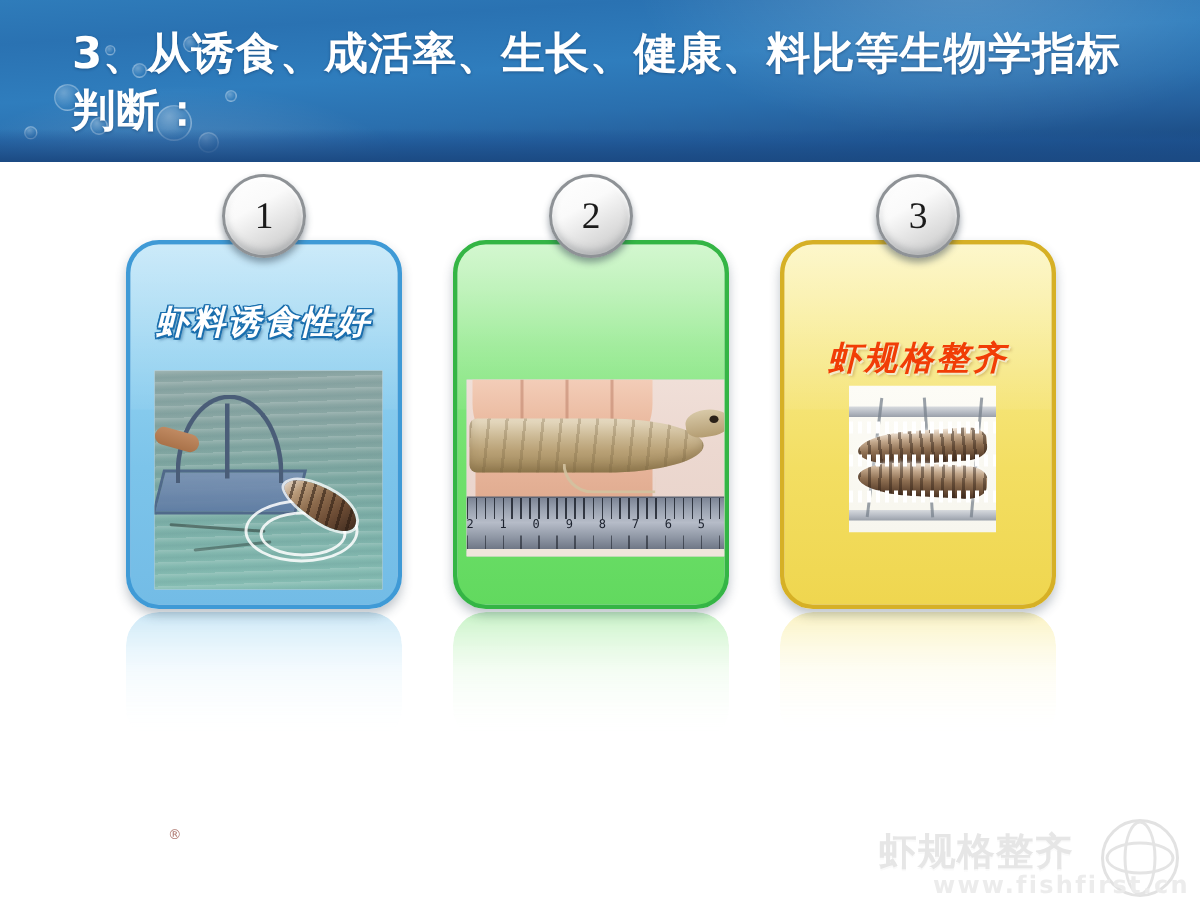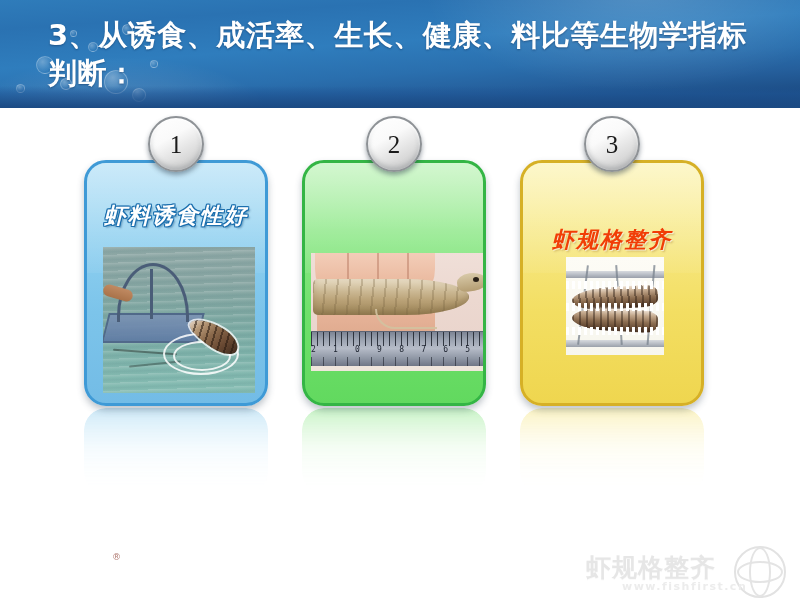--- a/index.html
+++ b/index.html
@@ -522,21 +522,21 @@
     font-weight: bold;
     color: #e6e6e6;
     letter-spacing: 1px;
     line-height: 28px;
     text-shadow: 0 1px 0 #fafafa;
   }
   .wm-url {
     position: absolute;
     left: 42px;
     top: 34px;
-    font-size: 11px;
+    font-size: 16px;
     font-weight: bold;
     letter-spacing: 1.5px;
     color: #ececec;
     font-family: "DejaVu Sans", sans-serif;
   }
 </style>
 </head>
 <body>
 
 <div id="slide">

